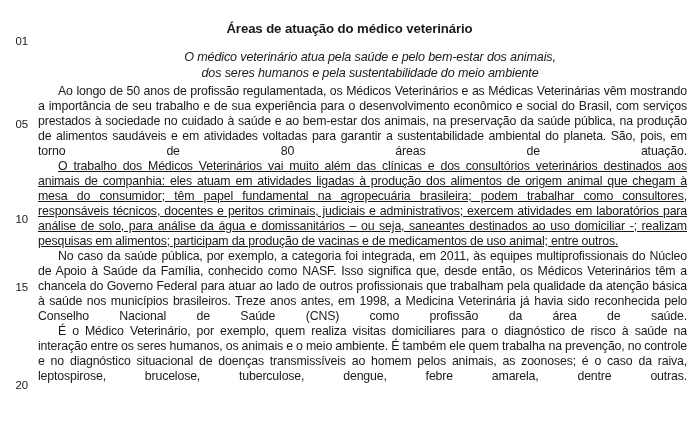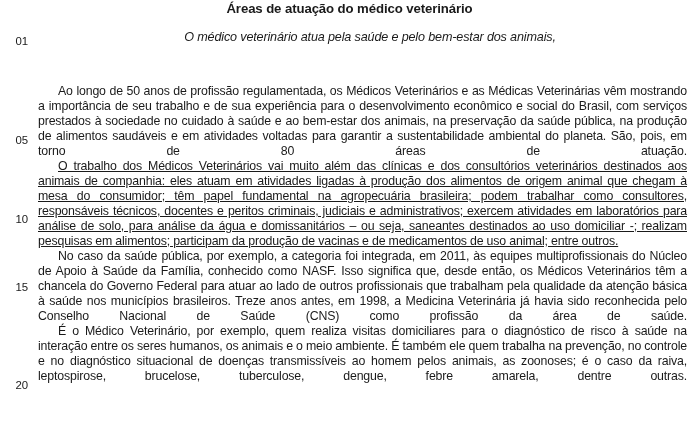--- a/index.html
+++ b/index.html
@@ -22,21 +22,21 @@
     height: 440px;
     background: #ffffff;
   }
 
   
   #title {
     text-align: center;
     font-size: 13.2px;
     font-weight: bold;
     letter-spacing: -0.1px;
-    padding-top: 0;
+    padding-top: 20px;
     line-height: 17px;
   }
 
   #subtitle {
     text-align: center;
     font-style: italic;
     font-size: 12.6px;
     line-height: 16.3px;
     margin-top: 12px;
     letter-spacing: -0.15px;
@@ -90,30 +90,31 @@
     letter-spacing: -0.1px;
   }
 </style>
 </head>
 <body>
 
 <div id="page">
 
   <div id="gutter">
       <div class="lineno" style="top: 33px;">01</div>
-      <div class="lineno" style="top: 116px; margin-top: 16px;">05</div>
+      <div class="lineno" style="top: 116px;">05</div>
       <div class="lineno" style="top: 211px; padding-left: 31px;">10</div>
       <div class="lineno" style="top: 279px;">15</div>
       <div class="lineno" style="top: 377px; margin-left: 32px;">20</div>
     </div>
 
   <div id="title">Áreas de atuação do médico veterinário</div>
 
   <div id="subtitle">
     <span class="sline">O médico veterinário atua pela saúde e pelo bem-estar dos animais,</span>
+    <span class="sline">dos seres humanos e pela sustentabilidade do meio ambiente</span>
   </div>
 
   <div id="body-text">
     <p class="para justify-last">Ao longo de 50 anos de profissão regulamentada, os Médicos Veterinários e as Médicas Veterinárias vêm mostrando a importância de seu trabalho e de sua experiência para o desenvolvimento econômico e social do Brasil, com serviços prestados à sociedade no cuidado à saúde e ao bem-estar dos animais, na preservação da saúde pública, na produção de alimentos saudáveis e em atividades voltadas para garantir a sustentabilidade ambiental do planeta. São, pois, em torno de 80 áreas de atuação.</p>
     <p class="para natural-last">O trabalho dos Médicos Veterinários vai muito além das clínicas e dos consultórios veterinários destinados aos animais de companhia: eles atuam em atividades ligadas à produção dos alimentos de origem animal que chegam à mesa do consumidor; têm papel fundamental na agropecuária brasileira; podem trabalhar como consultores, responsáveis técnicos, docentes e peritos criminais, judiciais e administrativos; exercem atividades em laboratórios para análise de solo, para análise da água e domissanitários – ou seja, saneantes destinados ao uso domiciliar -; realizam pesquisas em alimentos; participam da produção de vacinas e de medicamentos de uso animal; entre outros.</p>
     <p class="para justify-last">No caso da saúde pública, por exemplo, a categoria foi integrada, em 2011, às equipes multiprofissionais do Núcleo de Apoio à Saúde da Família, conhecido como NASF. Isso significa que, desde então, os Médicos Veterinários têm a chancela do Governo Federal para atuar ao lado de outros profissionais que trabalham pela qualidade da atenção básica à saúde nos municípios brasileiros. Treze anos antes, em 1998, a Medicina Veterinária já havia sido reconhecida pelo Conselho Nacional de Saúde (CNS) como profissão da área de saúde.</p>
     <p class="para justify-last">É o Médico Veterinário, por exemplo, quem realiza visitas domiciliares para o diagnóstico de risco à saúde na interação entre os seres humanos, os animais e o meio ambiente. É também ele quem trabalha na prevenção, no controle e no diagnóstico situacional de doenças transmissíveis ao homem pelos animais, as zoonoses; é o caso da raiva, leptospirose, brucelose, tuberculose, dengue, febre amarela, dentre outras.</p>
   </div>
 
 </div>

